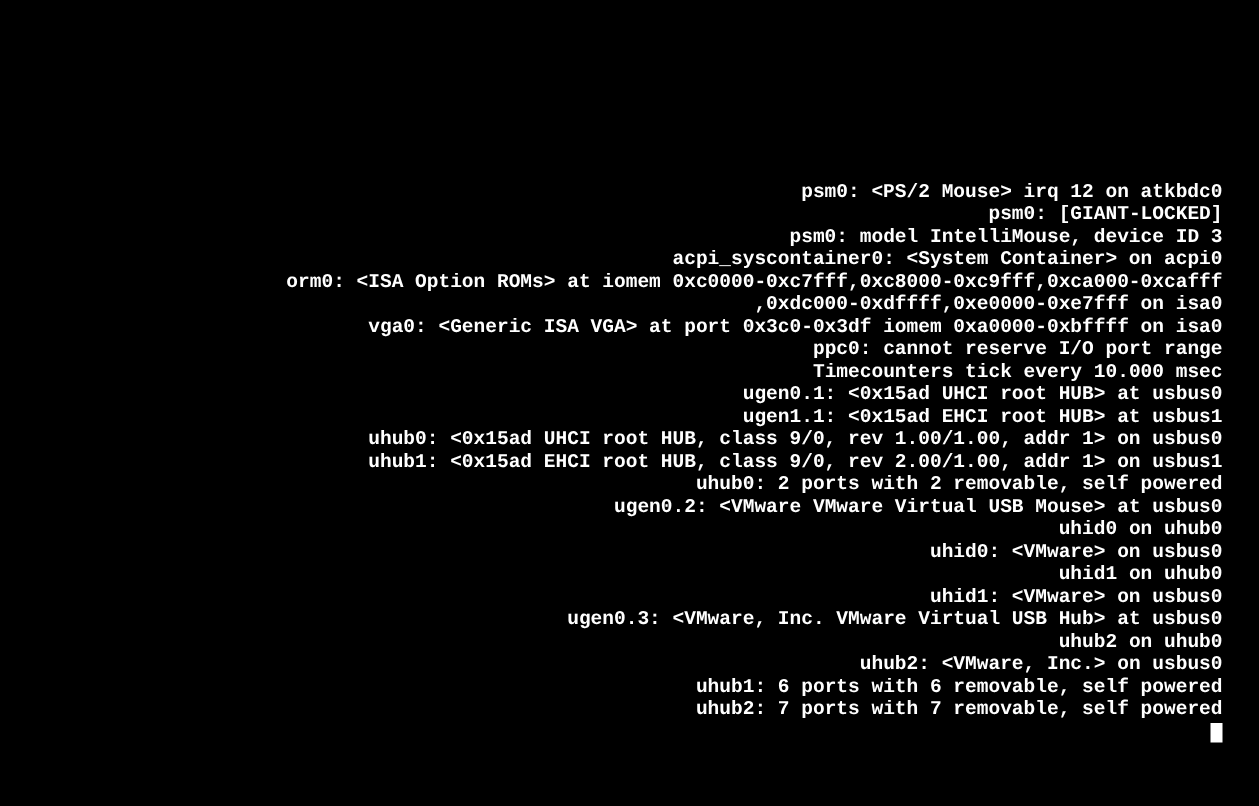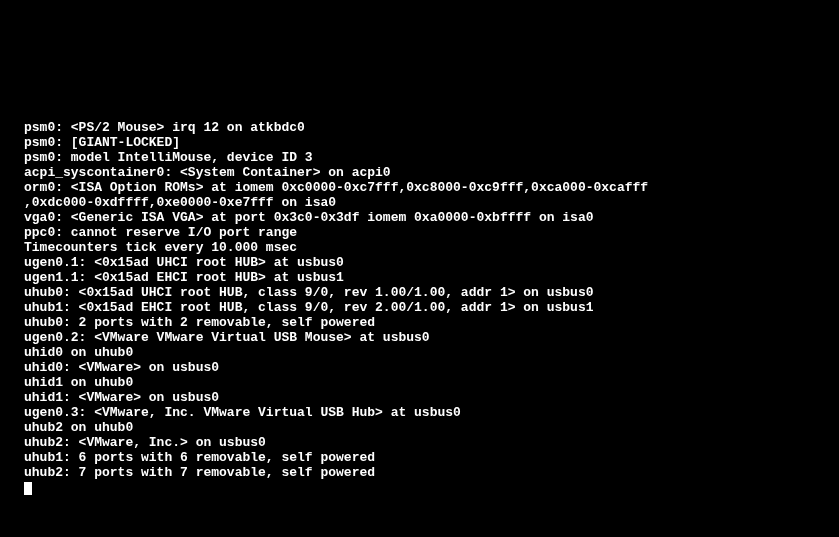--- a/index.html
+++ b/index.html
@@ -11,21 +11,21 @@
   }
   body {
     font-family: "Courier New", Courier, monospace;
     font-size: 13px;
     line-height: 15px;
     color: #fff;
     font-weight: bold;
     padding: 60px 24px 0 24px;
     white-space: pre;
   }
-  .line { display: block; }
+  .line { display: block; text-align: right; }
   .cursor {
     display: inline-block;
     width: 8px;
     height: 13px;
     background: #fff;
     vertical-align: bottom;
     animation: blink 1s step-end infinite;
   }
   @keyframes blink { 50% { opacity: 0; } }
 </style>

